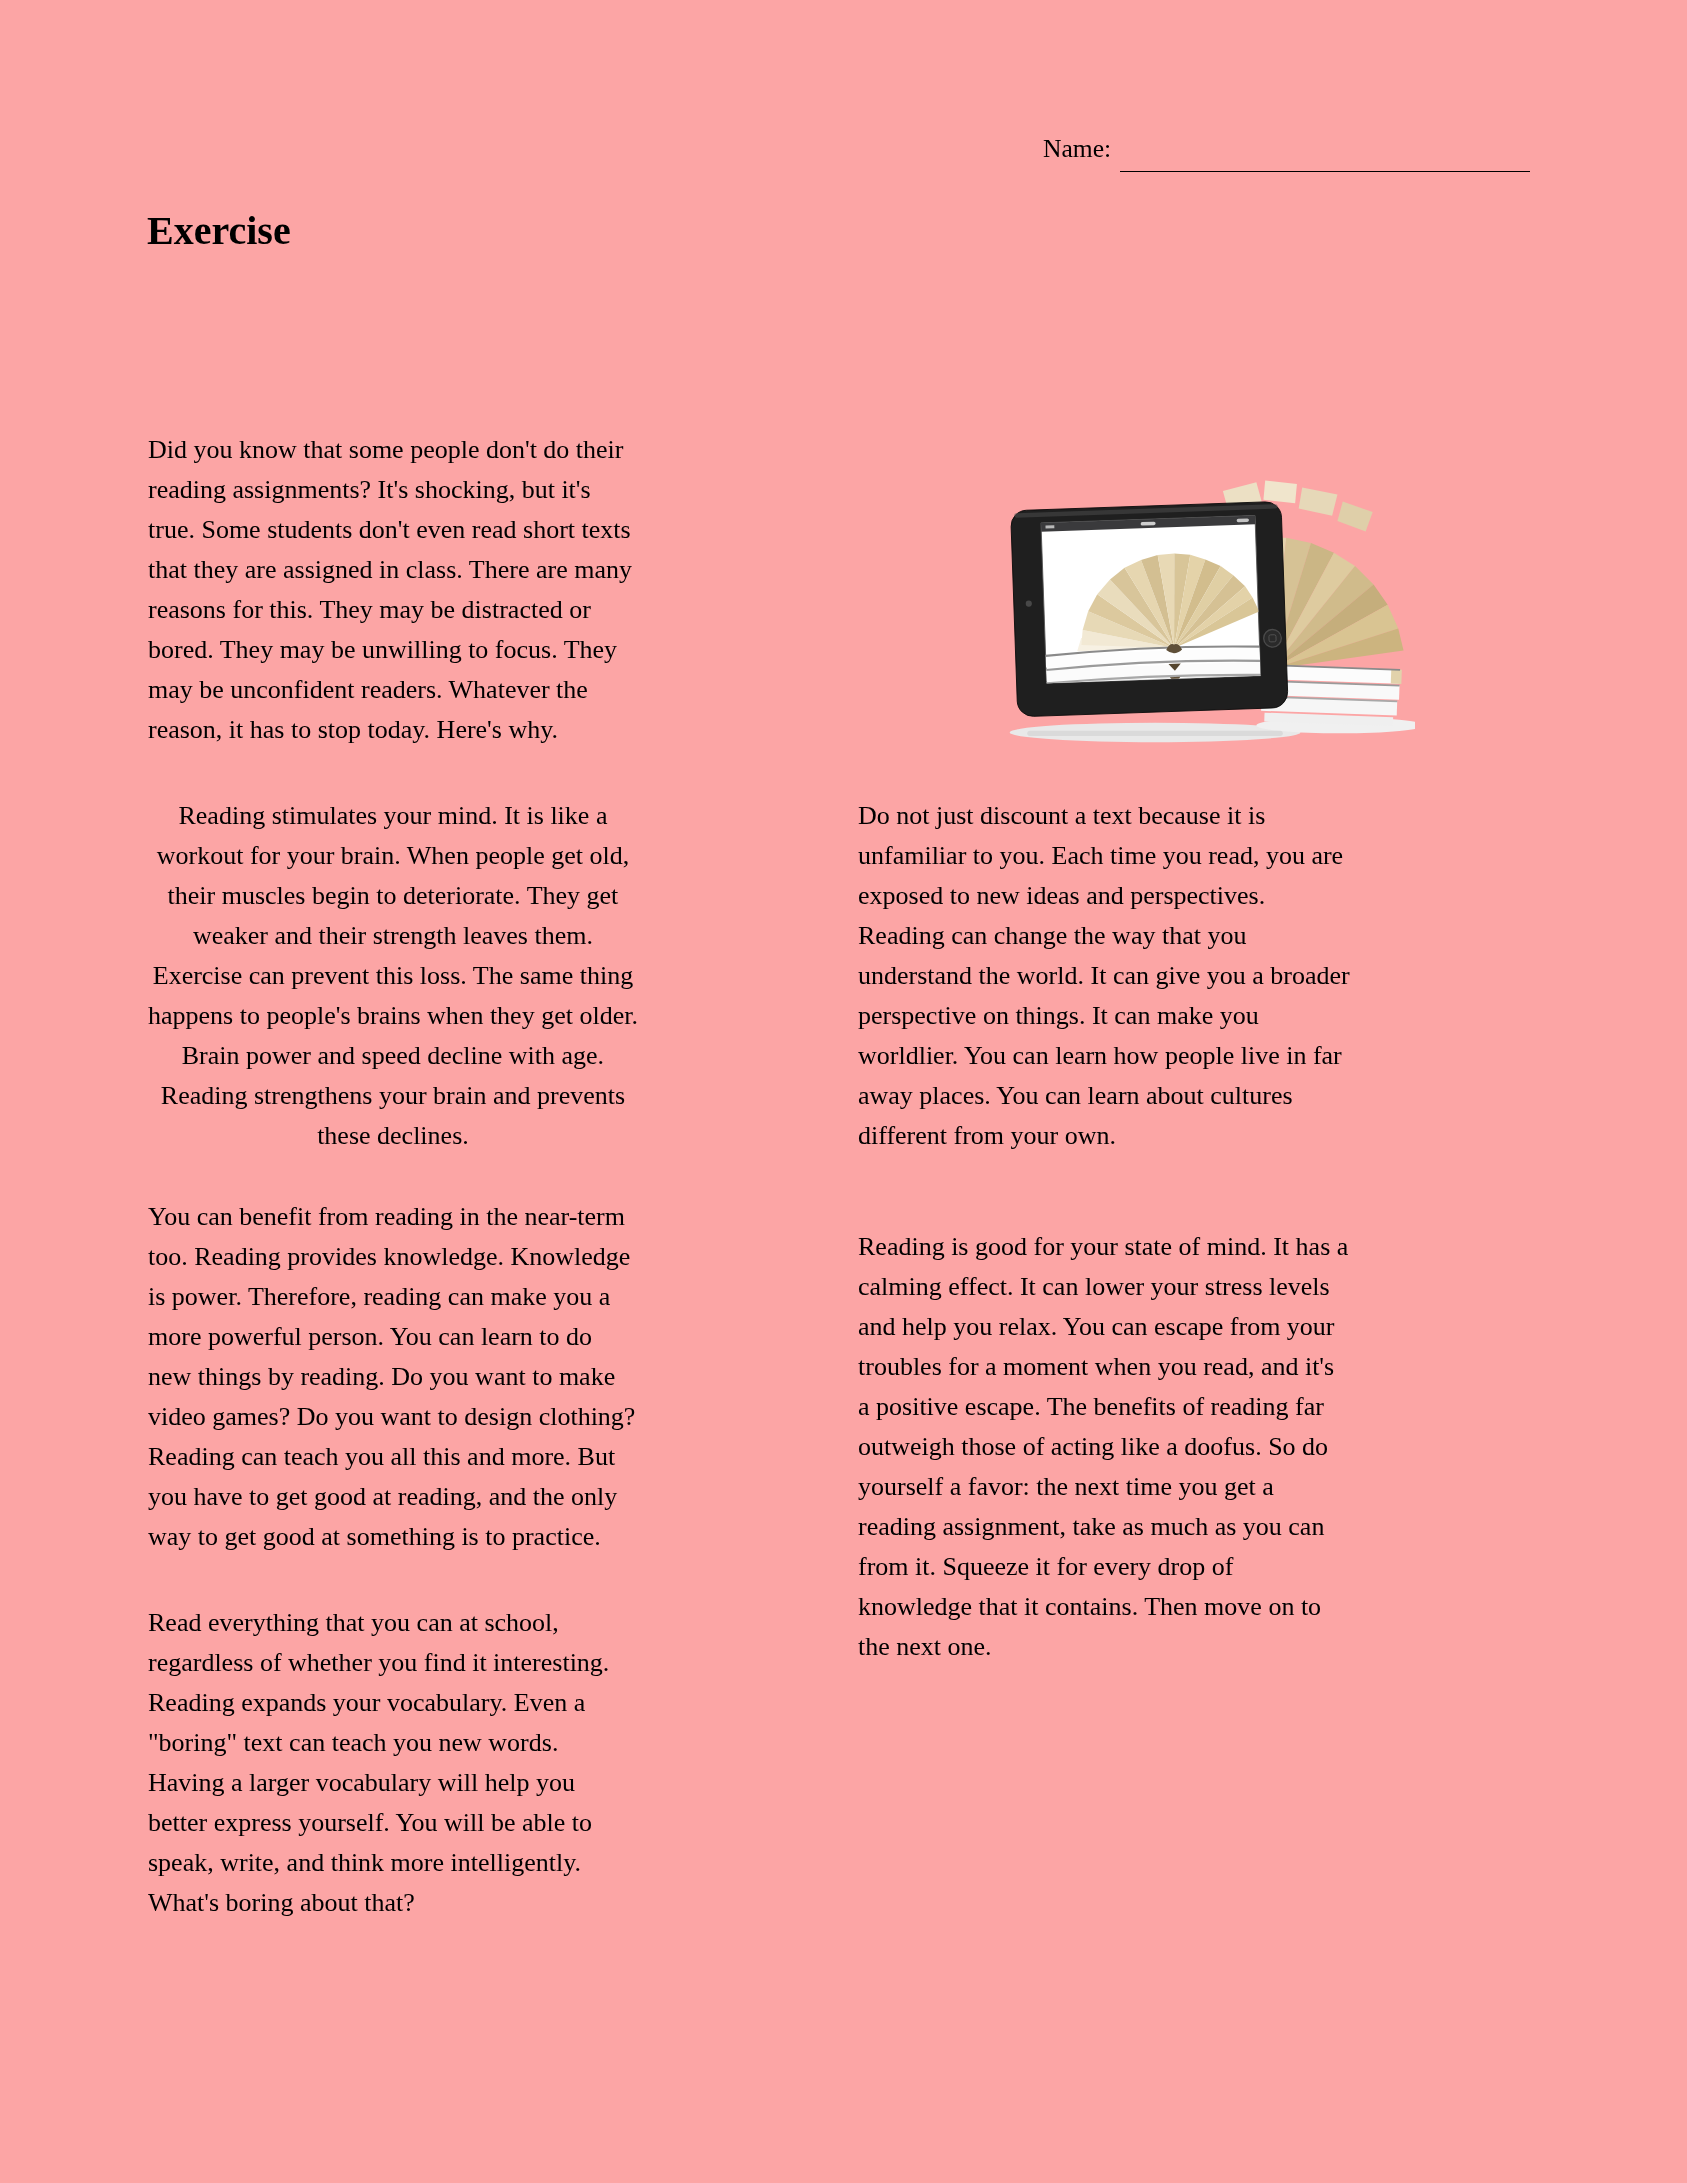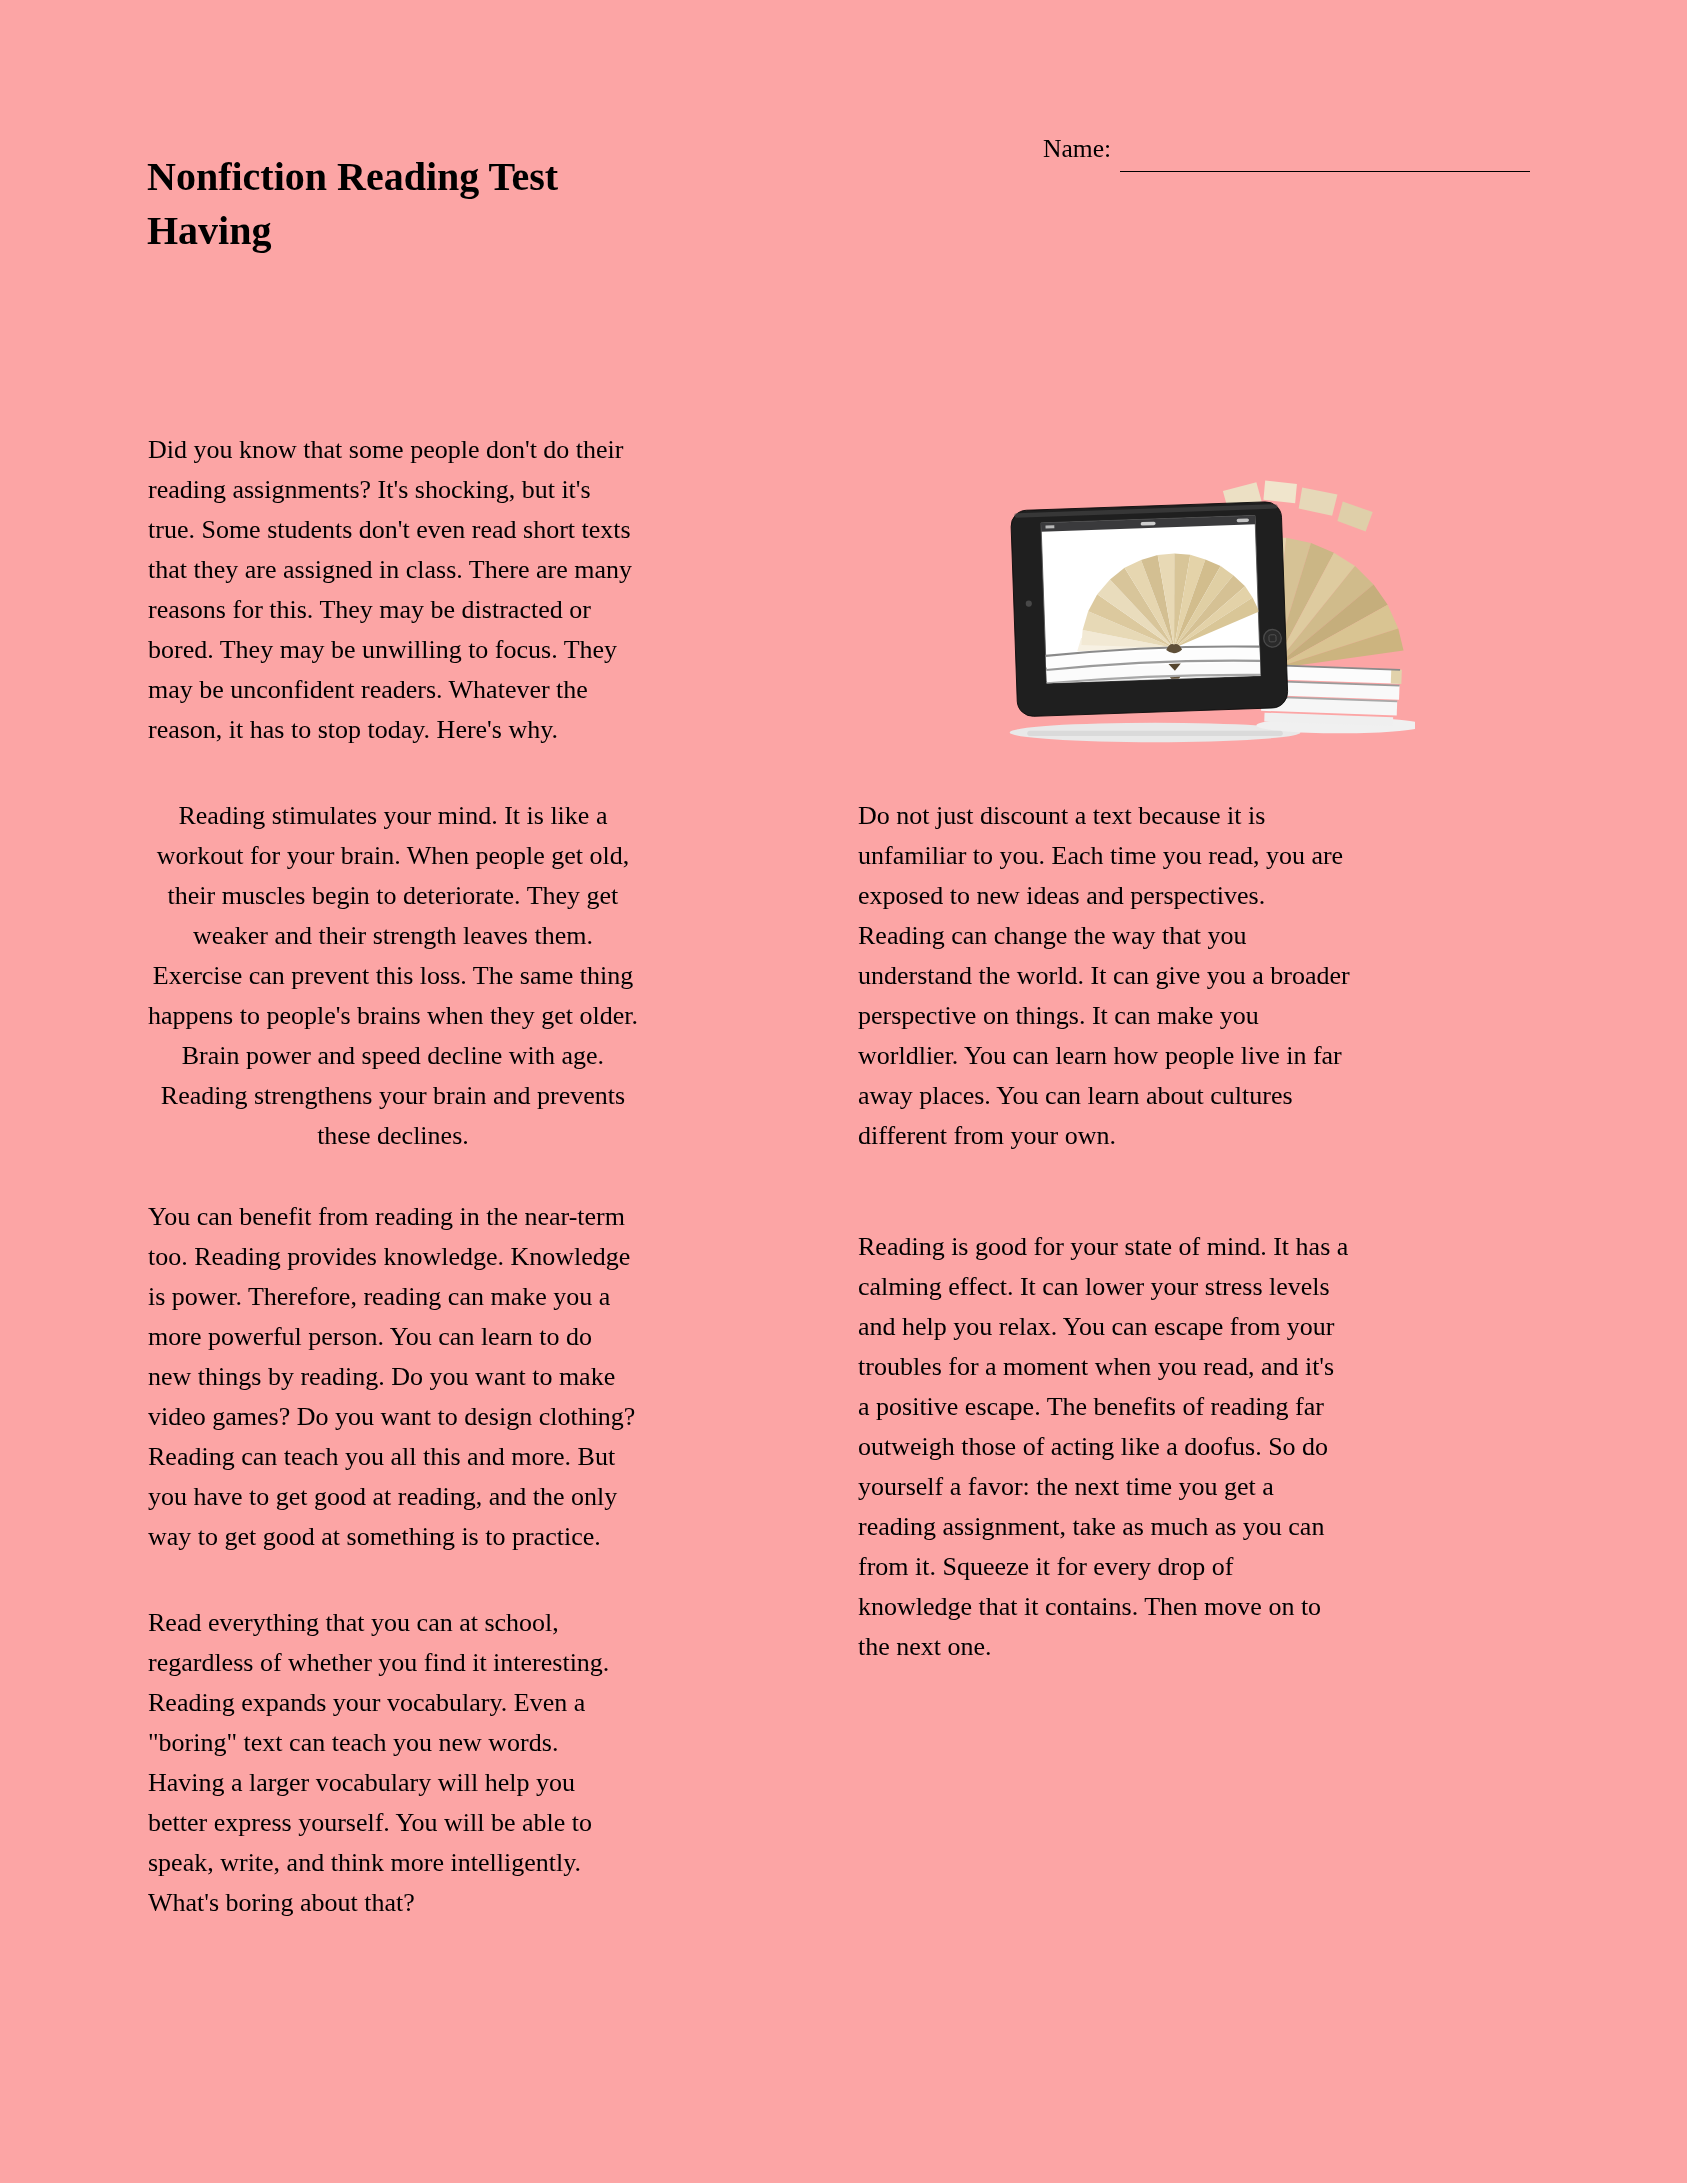--- a/index.html
+++ b/index.html
@@ -45,22 +45,21 @@
 </head>
 <body>
 
 <div class="page">
 
   <div class="name-row">
     <span class="name-label">Name:</span>
     <span class="name-line"></span>
   </div>
 
-  <h1 class="title" style="top:152px;">Nonfiction Reading Test</h1>
-  <h2 class="title" style="top:206px;">Having</h2>
+  <h2 class="title" style="top:206px;">Exercise</h2>
 
 
   <p class="para col-left" style="top:430px;">Did you know that some people don't do their
 reading assignments? It's shocking, but it's
 true. Some students don't even read short texts
 that they are assigned in class. There are many
 reasons for this. They may be distracted or
 bored. They may be unwilling to focus. They
 may be unconfident readers. Whatever the
 reason, it has to stop today. Here's why.</p>

